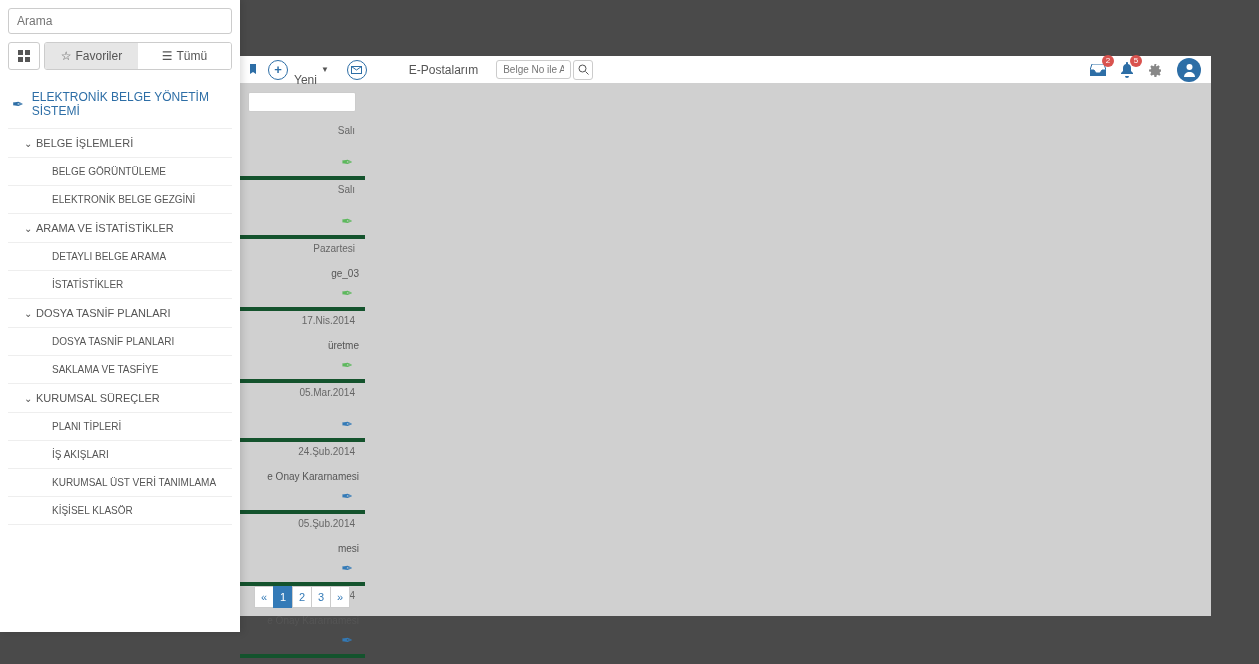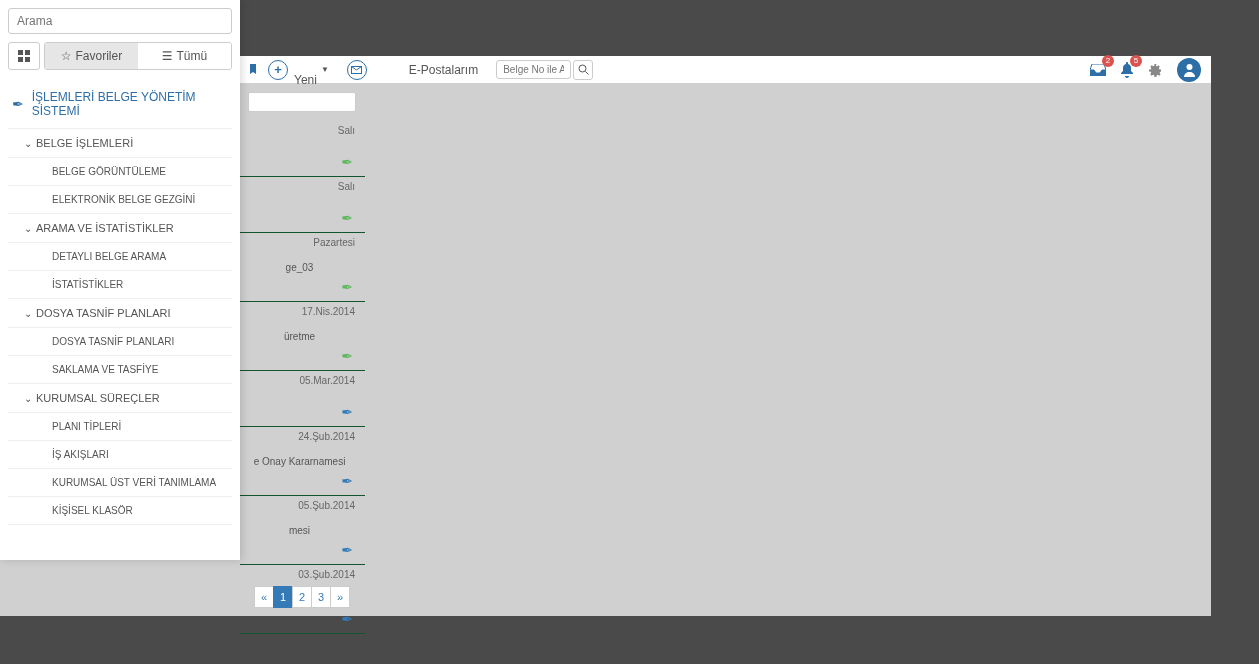--- a/index.html
+++ b/index.html
@@ -118,32 +118,32 @@
       background: #fff;
       border-radius: 2px;
     }
     .content-list {
       position: absolute;
       left: 240px;
       top: 65px;
       width: 125px;
     }
     .list-row {
-      border-bottom: 1px solid #14532d;
+      border-bottom: 4px solid #14532d;
       padding: 4px 6px 4px 0;
     }
     .list-row .date {
       text-align: right;
       font-size: 10px;
       color: #666;
       padding-right: 4px;
       padding-bottom: 14px;
     }
     .list-row .title-line {
-      text-align: center;
+      text-align: right;
       font-size: 10px;
       color: #555;
       padding-bottom: 2px;
     }
     .list-row .pen {
       text-align: right;
       font-size: 14px;
       padding-right: 6px;
       padding-top: 4px;
       padding-bottom: 2px;
@@ -167,21 +167,21 @@
       margin-left: -1px;
     }
     .pager .pg.active { background: #337ab7; color: #fff; border-color: #337ab7; }
 
     
     .sidebar {
       position: absolute;
       left: 0;
       top: 0;
       width: 240px;
-      height: 560px;
+      height: 632px;
       background: #fff;
       box-shadow: 2px 0 8px rgba(0,0,0,0.15);
       padding: 8px;
     }
     .sb-search {
       width: 100%;
       border: 1px solid #ccc;
       border-radius: 3px;
       padding: 5px 8px;
       font-size: 12px;
@@ -371,21 +371,21 @@
       </div>
       <div class="sb-tab">
         <span>☰</span>
         <span>Tümü</span>
       </div>
     </div>
   </div>
 
   <div class="sb-heading">
     <span class="pen-ic">✒</span>
-    <span>İŞLEMLERİ BELGE YÖNETİM SİSTEMİ</span>
+    <span>ELEKTRONİK BELGE YÖNETİM SİSTEMİ</span>
   </div>
 
   <div class="sb-section">
     <span class="chev">⌄</span>
     <span>BELGE İŞLEMLERİ</span>
   </div>
   <div class="sb-item">BELGE GÖRÜNTÜLEME</div>
   <div class="sb-item">ELEKTRONİK BELGE GEZGİNİ</div>
 
   <div class="sb-section">

